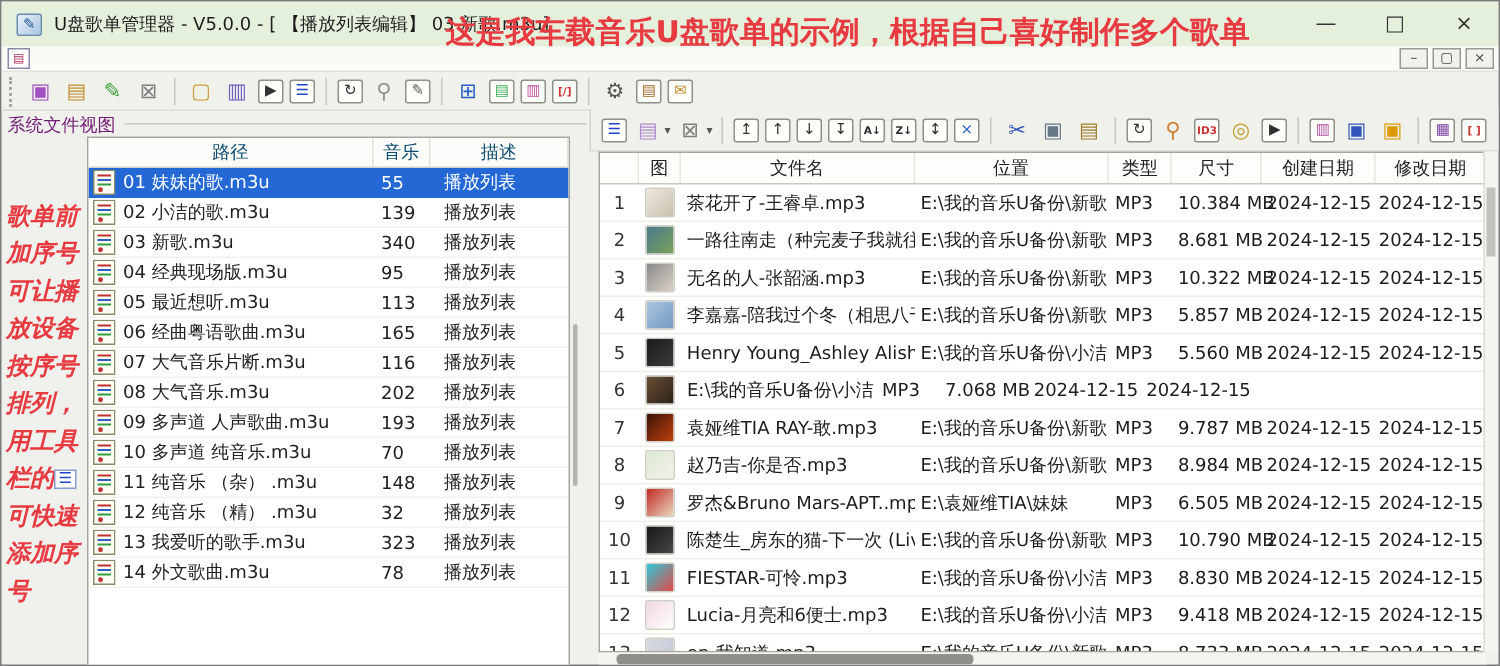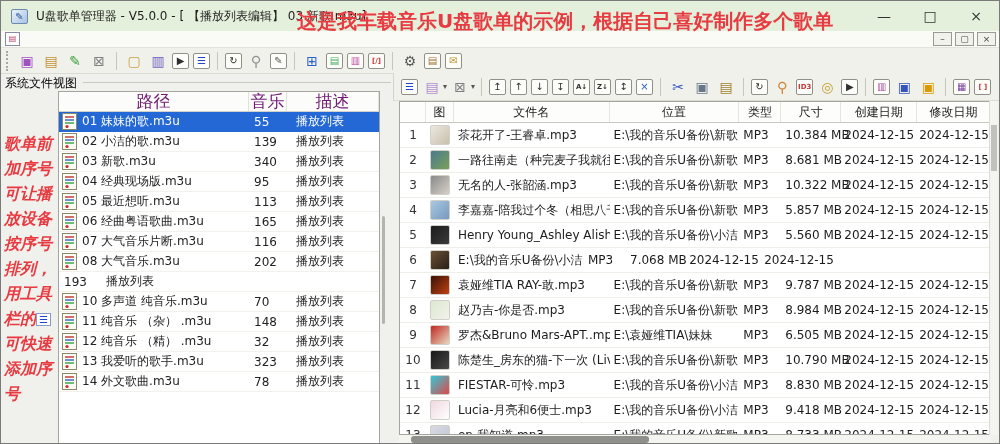--- a/index.html
+++ b/index.html
@@ -47,27 +47,27 @@
   .top-note { position:absolute; left:296px; top:7px; z-index:9; font-size:20px;
               font-weight:bold; color:#e83a41; white-space:nowrap; }
   .left-note { position:absolute; left:3px; top:130px; width:55px; z-index:9;
                font-size:16px; font-weight:bold; color:#e83a41; line-height:25px;
                word-break:break-all;font-style:italic; }
   .inline-icon { display:inline-block; width:15px; height:13px; border:1px solid #8899cc;
                  background:#fff; color:#2244cc; font-size:10px; line-height:11px;
                  text-align:center; vertical-align:middle; }
 
   
-  .group-label { position:absolute; left:4px; top:74px; font-size:12px; color:#000000; z-index:2; }
+  .group-label { position:absolute; left:4px; top:74px; font-size:12px; color:#701a75; z-index:2; }
   .group-line { position:absolute; left:82px; top:81px; width:308px; height:1px; background:#c9c9c1; }
   .ltable { position:absolute; left:57px; top:90px; width:322px; height:354px;
             border:1px solid #a5a59d; background:#fff; overflow:hidden; }
   .lheader { display:flex; height:20px; border-bottom:1px solid #d2d2ca; background:#fcfcfa; }
-  .lheader > div { display:flex; align-items:center; justify-content:center; font-size:17px;
-                   color:#701a75; border-right:1px solid #e2e2da; }
+  .lheader > div { display:flex; align-items:center; justify-content:center; font-size:12px;
+                   color:#0c4a6e; border-right:1px solid #e2e2da; }
   .lc0 { width:190px; } .lc1 { width:38px; } .lc2 { width:92px; }
   .lrow { display:flex; height:20px; align-items:center; font-size:12px; color:#222;
           border-bottom:1px solid #f2f2ec; cursor:default; }
   .lrow .lc0 { display:flex; align-items:center; gap:5px; padding-left:3px; overflow:hidden; white-space:nowrap; }
   .lrow .lc1 { padding-left:5px; }
   .lrow .lc2 { padding-left:9px; }
   .lrow.selected { background:#2468d5; color:#fff; border-bottom-color:#2468d5; }
   .m3u-ico { flex:0 0 15px; }
   .lscroll { position:absolute; left:381px; top:215px; width:3px; height:108px;
              background:#b4b4ae; border-radius:2px; }
@@ -268,20 +268,30 @@
         <line x1="3" y1="7" x2="12" y2="7" stroke="#3060c0" stroke-width="1.4"></line>
         <line x1="3" y1="10" x2="12" y2="10" stroke="#30a040" stroke-width="1.4"></line>
         <circle cx="5" cy="13.5" r="1.6" fill="#c03030"></circle>
       </svg>
       <span>08 大气音乐.m3u</span>
     </div>
     <div class="lc1">202</div>
     <div class="lc2">播放列表</div>
   </div>
         <div class="lrow">
+    <div class="lc0">
+      <svg class="m3u-ico" width="15" height="17" viewBox="0 0 15 17">
+        <rect x="0.5" y="0.5" width="14" height="16" fill="#fdfdf5" stroke="#8a8a6a"></rect>
+        <line x1="3" y1="4" x2="12" y2="4" stroke="#c03030" stroke-width="1.4"></line>
+        <line x1="3" y1="7" x2="12" y2="7" stroke="#3060c0" stroke-width="1.4"></line>
+        <line x1="3" y1="10" x2="12" y2="10" stroke="#30a040" stroke-width="1.4"></line>
+        <circle cx="5" cy="13.5" r="1.6" fill="#c03030"></circle>
+      </svg>
+      <span>09 多声道 人声歌曲.m3u</span>
+    </div>
     <div class="lc1">193</div>
     <div class="lc2">播放列表</div>
   </div>
         <div class="lrow">
     <div class="lc0">
       <svg class="m3u-ico" width="15" height="17" viewBox="0 0 15 17">
         <rect x="0.5" y="0.5" width="14" height="16" fill="#fdfdf5" stroke="#8a8a6a"></rect>
         <line x1="3" y1="4" x2="12" y2="4" stroke="#c03030" stroke-width="1.4"></line>
         <line x1="3" y1="7" x2="12" y2="7" stroke="#3060c0" stroke-width="1.4"></line>
         <line x1="3" y1="10" x2="12" y2="10" stroke="#30a040" stroke-width="1.4"></line>

